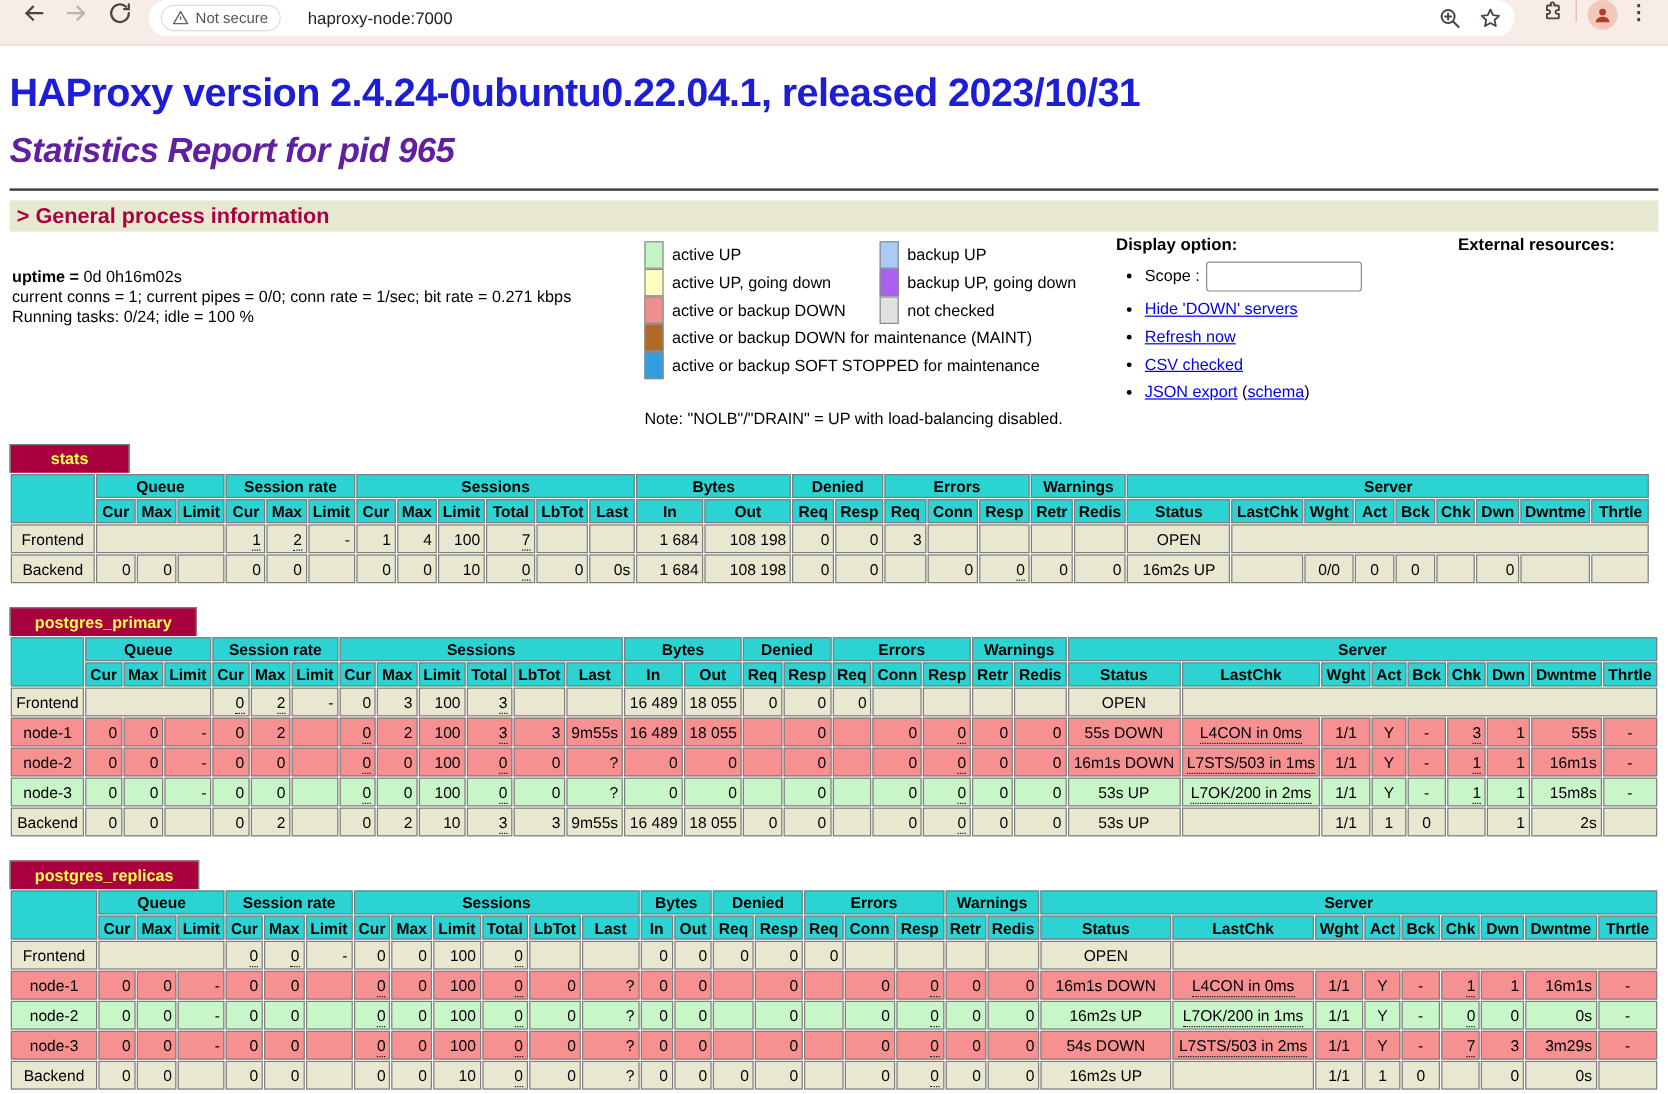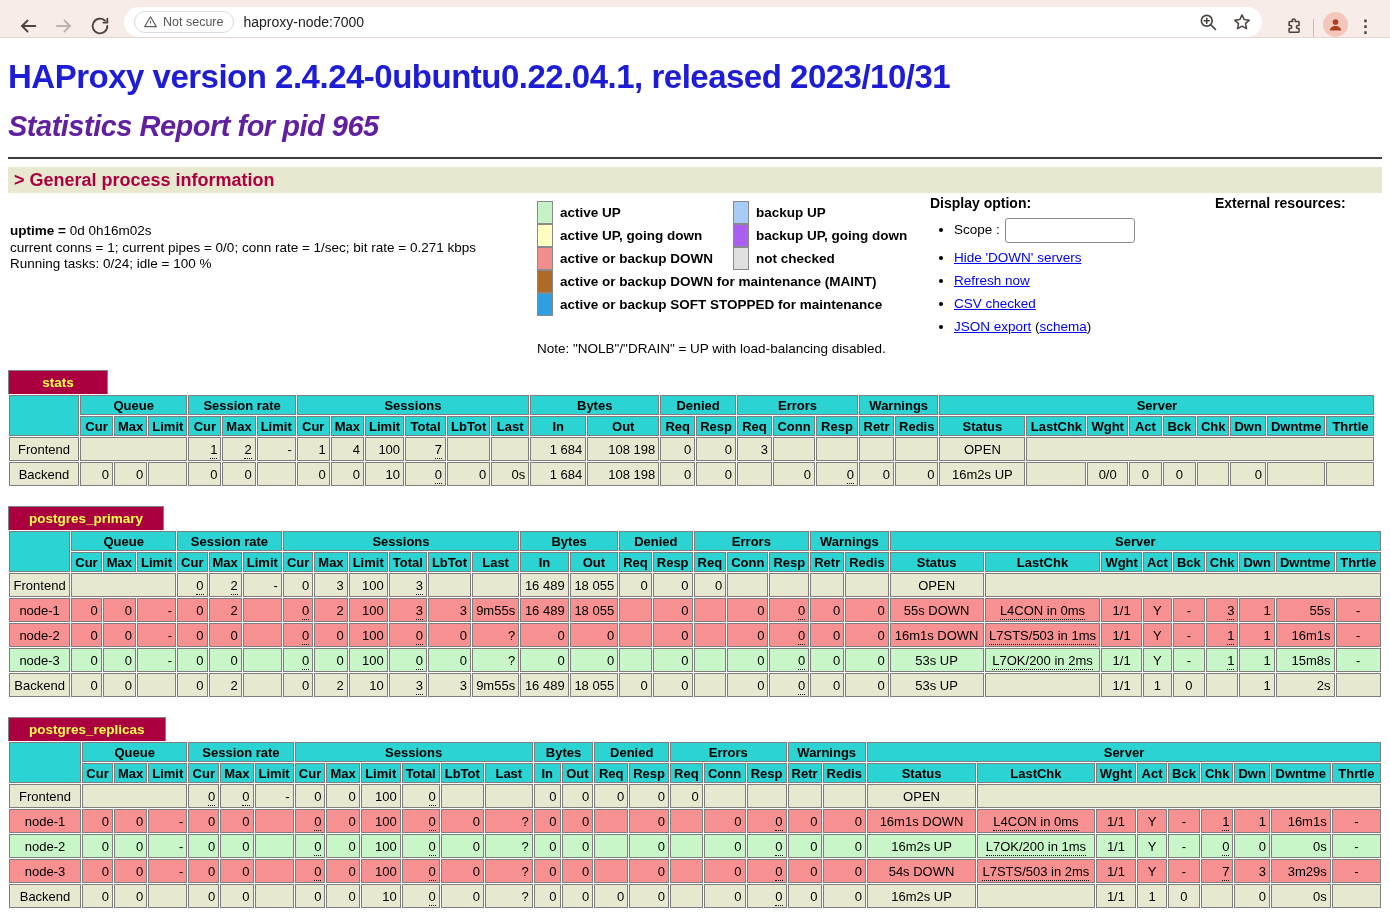--- a/index.html
+++ b/index.html
@@ -2,44 +2,44 @@
 <html><head>
 <meta charset="utf-8">
 <style>
   :root{
     --maroon:#ab0040; --cyan:#2bd3d3; --beige:#e8e8d0; --salmon:#f79090;
     --green:#c8f6c8; --titleblue:#1d1dd6; --purple:#6020a0; --link:#0000ee;
   }
   html,body{margin:0;padding:0;background:#fff;}
   body{width:1390px;height:912px;overflow:hidden;font-family:"Liberation Sans",sans-serif;}
   
-  .toolbar{height:38px;background:#f7ece8;border-bottom:1px solid #e3d5cf;display:flex;align-items:flex-end;padding:0 10px;box-sizing:border-box;}
+  .toolbar{height:38px;background:#f7ece8;border-bottom:1px solid #e3d5cf;display:flex;align-items:flex-start;padding:0 10px;box-sizing:border-box;}
   .nav-ico{width:22px;height:22px;margin:0 7px;flex:0 0 auto;cursor:pointer;}
   .omnibox{flex:1;height:30px;background:#ffffff;border-radius:15px;margin:0 8px 0 6px;display:flex;align-items:center;padding:0 10px;min-width:0;}
   .chip{display:flex;align-items:center;gap:5px;border:1px solid #dadce0;border-radius:13px;padding:3px 10px 3px 8px;background:#fff;}
   .chip span{font-size:12.5px;color:#555;white-space:nowrap;}
-  .url{font-size:14px;color:#202124;margin-left:9px;flex:1;white-space:nowrap;overflow:hidden;}
+  .url{font-size:14px;color:#202124;margin-left:22px;flex:1;white-space:nowrap;overflow:hidden;}
   .box-ico{width:20px;height:20px;margin-left:14px;flex:0 0 auto;cursor:pointer;}
   .divider{width:1px;height:18px;background:#e5b3a2;margin:0 9px;}
   .avatar{width:25px;height:25px;border-radius:50%;background:#f3c8bb;display:flex;align-items:center;justify-content:center;flex:0 0 auto;cursor:pointer;}
   .dots{font-size:17px;color:#4a4441;margin:0 6px 0 9px;cursor:pointer;font-weight:bold;}
   
   .page{padding:0 8px;}
   h1{margin:21px 0 0;font-size:33px;line-height:36px;color:var(--titleblue);font-weight:bold;letter-spacing:-0.5px;}
   h2{margin:15px 0 0;font-size:29px;line-height:32px;color:var(--purple);font-weight:bold;font-style:italic;letter-spacing:-0.5px;}
   hr{margin:15px 0 0;border:none;border-top:2px solid #3c3c3c;}
   h3{margin:8px 0 0;font-size:18px;line-height:22px;color:var(--maroon);background:var(--beige);font-weight:bold;padding:2px 6px;}
   .info-row{position:relative;height:170px;}
   .proc-info{position:absolute;left:2px;top:30px;font-size:13.5px;line-height:16.5px;color:#000;}
   .legend{position:absolute;left:529px;top:8px;}
   .legend-row{display:flex;height:23px;}
   .lg-cell{display:flex;width:196px;}
   .lg-cell.wide{width:auto;}
   .swatch{width:16px;height:23px;box-sizing:border-box;border:1px solid #8a8a8a;flex:0 0 auto;}
-  .lg-label{font-size:13.5px;line-height:23px;padding-left:7px;white-space:nowrap;font-weight:bold;}
+  .lg-label{font-size:13.5px;line-height:23px;padding-left:7px;white-space:nowrap;}
   .note{position:absolute;left:529px;top:148px;font-size:13.5px;}
   .opt-col{position:absolute;top:2px;font-size:13.5px;}
   .opt-col.display{left:922px;}
   .opt-col.external{left:1207px;}
   .opt-col b{font-size:14px;}
   .opt-col ul{margin:7px 0 0;padding-left:24px;}
   .opt-col li{margin-bottom:6px;line-height:17px;}
   .opt-col a{color:var(--link);text-decoration:underline;cursor:pointer;}
   .scope-input{width:130px;height:25px;box-sizing:border-box;border:1px solid #8b8b8b;border-radius:3px;margin-left:5px;vertical-align:middle;}
   

